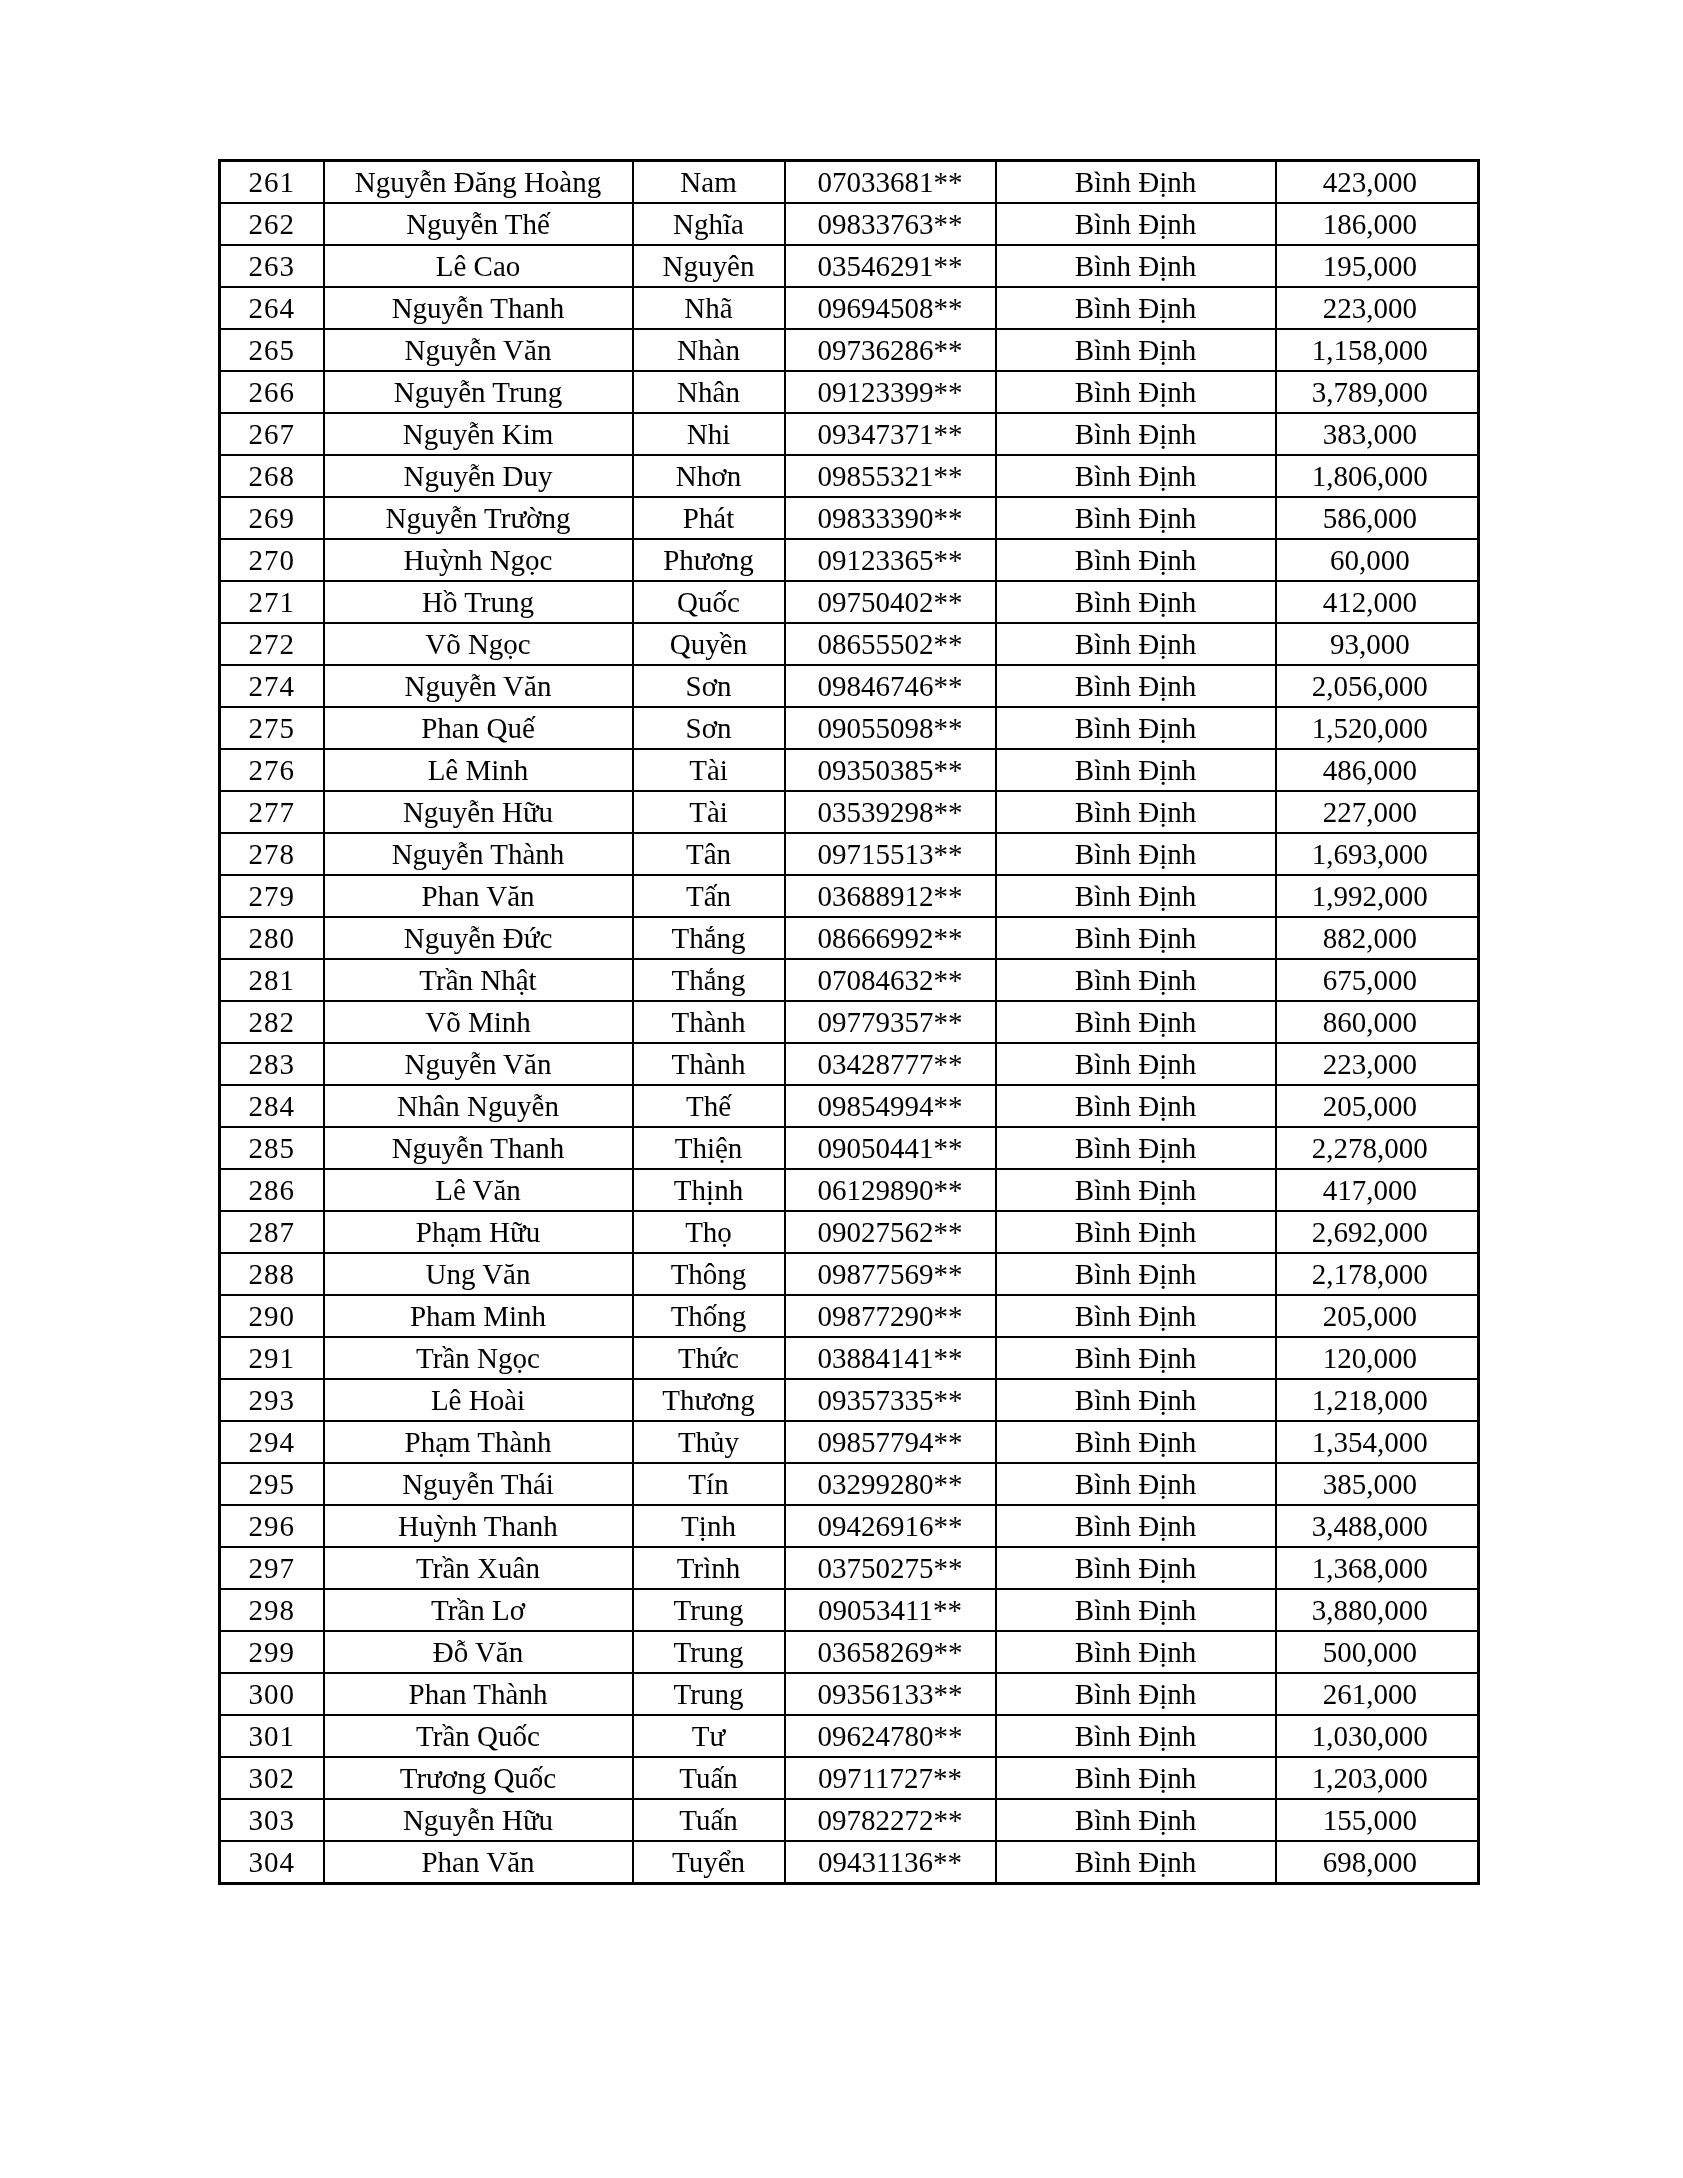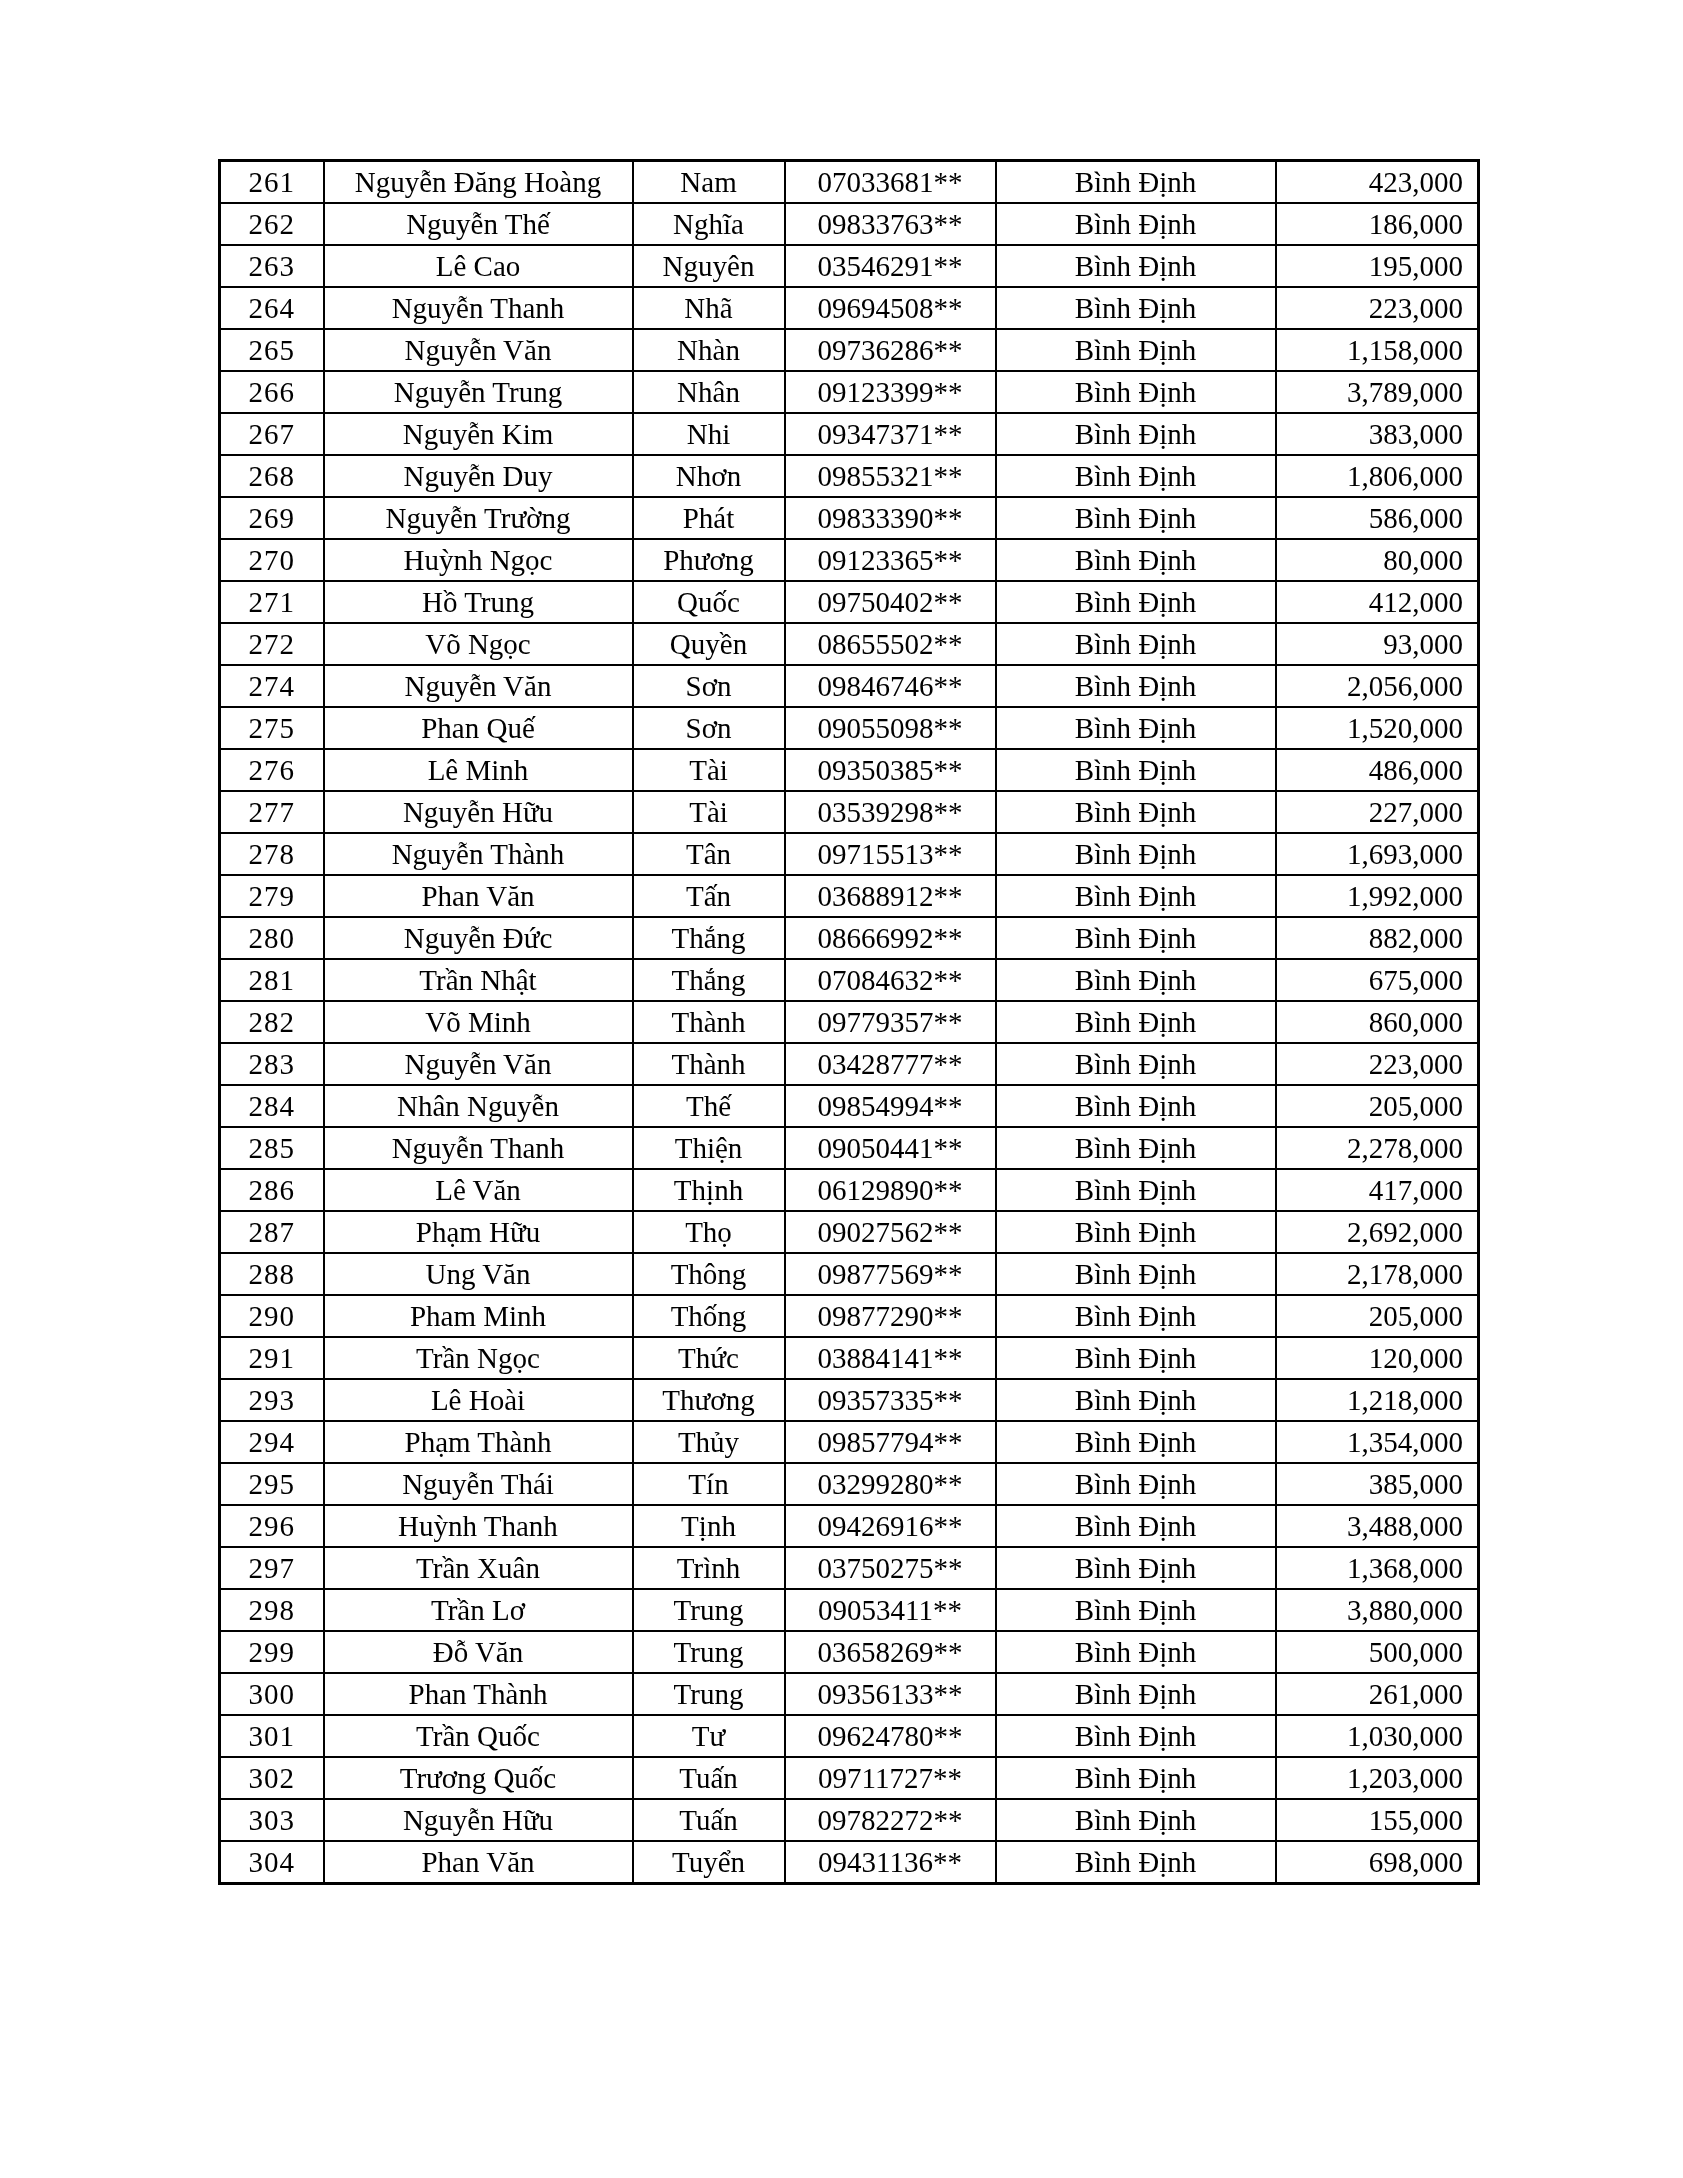--- a/index.html
+++ b/index.html
@@ -35,21 +35,21 @@
     padding: 0;
     font-size: 29px;
     line-height: 40px;
     color: #000000;
     text-align: center;
     vertical-align: middle;
     white-space: nowrap;
     overflow: hidden;
   }
   table.donor-table td.col-amount {
-    text-align: right;
+    text-align: center;
     padding-right: 14px;
   }
   table.donor-table td.col-index {
     letter-spacing: 1px;
   }
 </style>
 </head>
 <body>
 
 <div class="sheet">
@@ -134,21 +134,21 @@
           <td class="col-phone">09833390**</td>
           <td class="col-province">Bình Định</td>
           <td class="col-amount">586,000</td>
         </tr>
         <tr>
           <td class="col-index">270</td>
           <td class="col-first-name">Huỳnh Ngọc</td>
           <td class="col-last-name">Phương</td>
           <td class="col-phone">09123365**</td>
           <td class="col-province">Bình Định</td>
-          <td class="col-amount">80,000</td>
+          <td class="col-amount">60,000</td>
         </tr>
         <tr>
           <td class="col-index">271</td>
           <td class="col-first-name">Hồ Trung</td>
           <td class="col-last-name">Quốc</td>
           <td class="col-phone">09750402**</td>
           <td class="col-province">Bình Định</td>
           <td class="col-amount">412,000</td>
         </tr>
         <tr>

